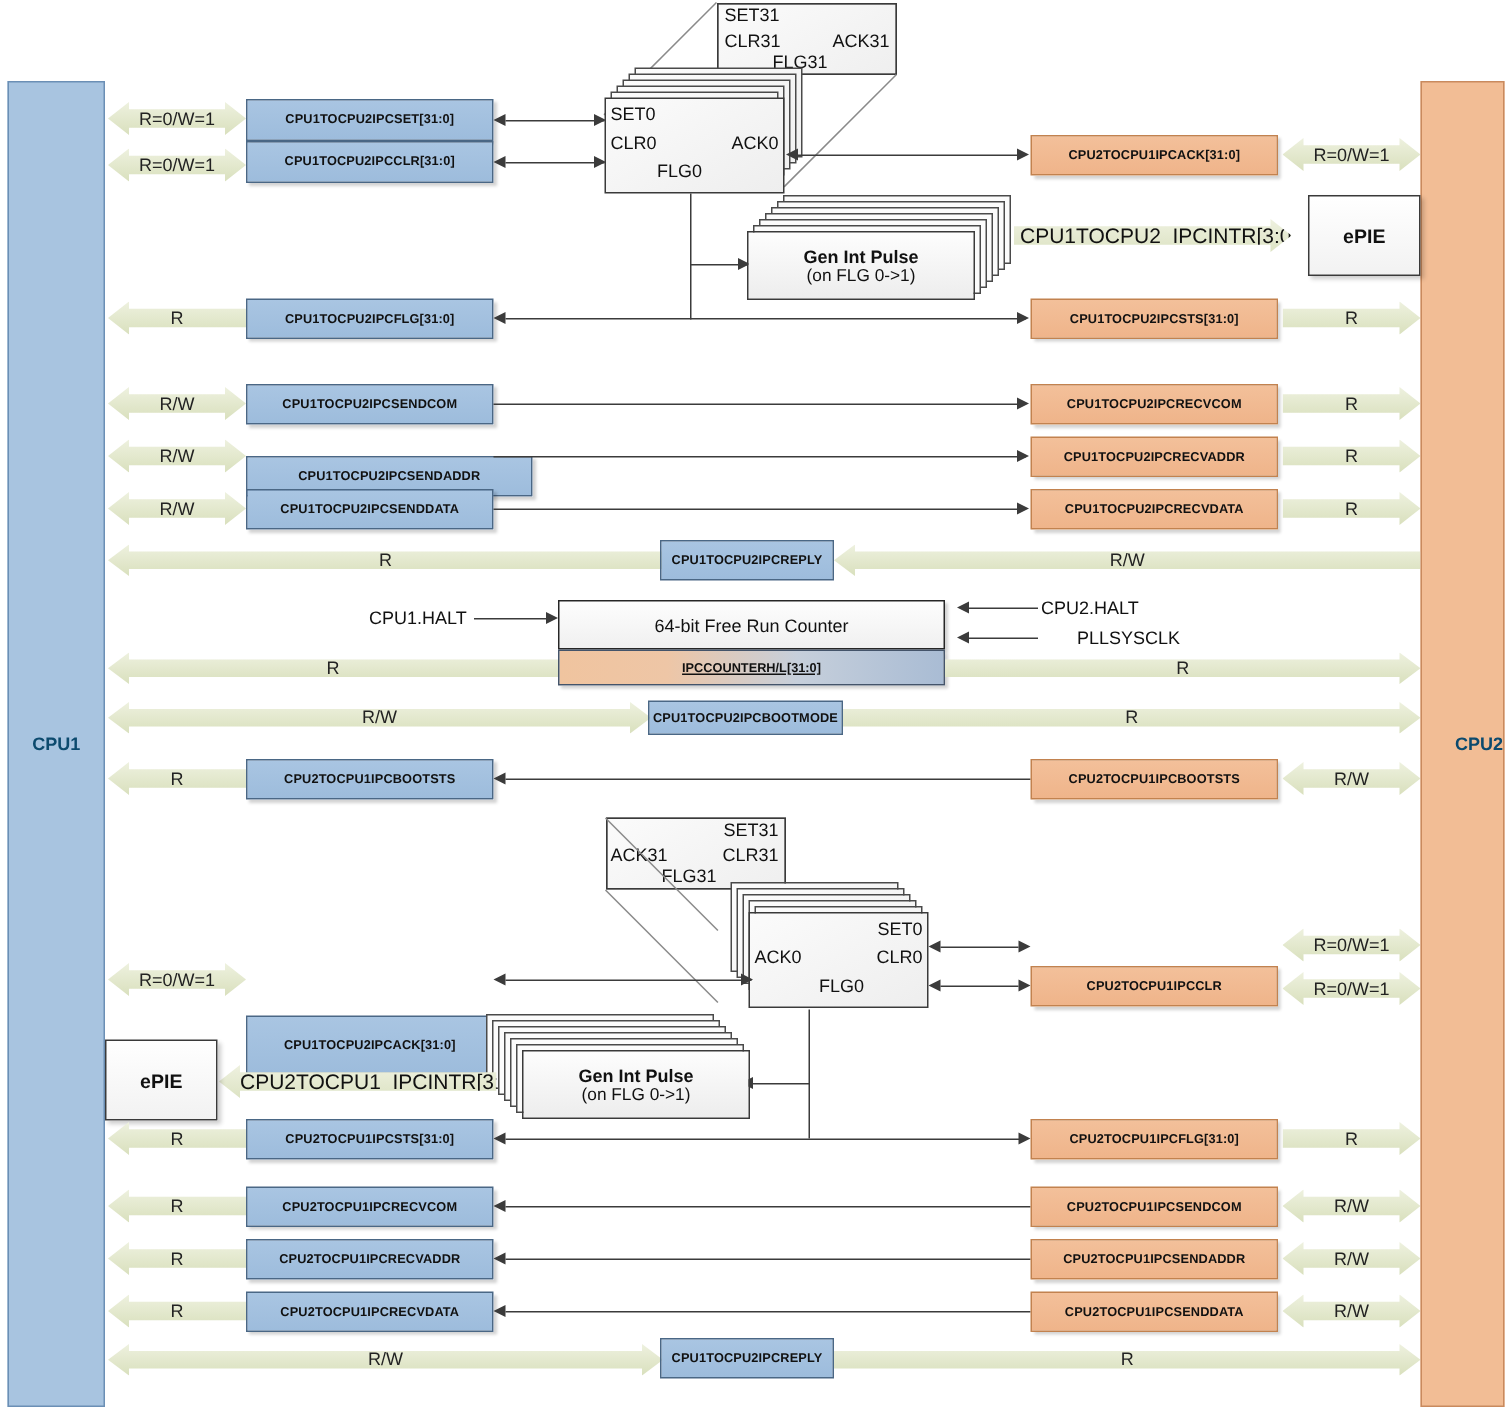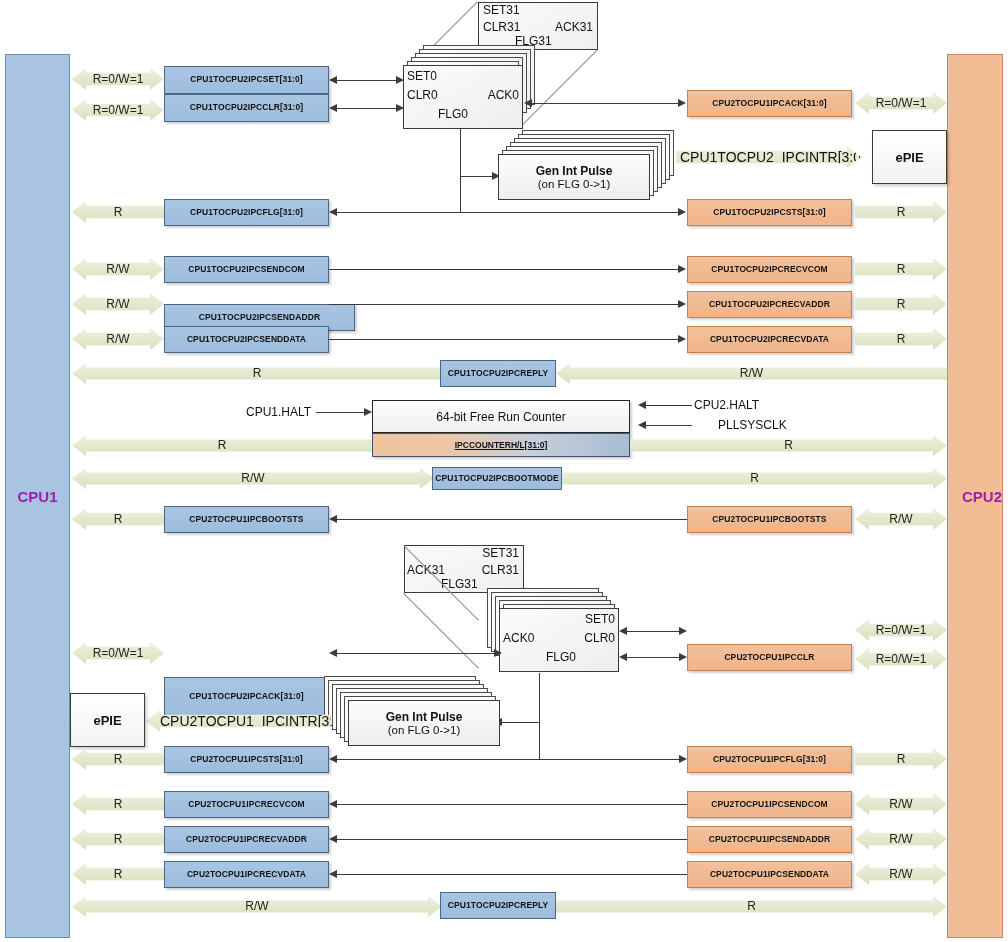--- a/index.html
+++ b/index.html
@@ -2,21 +2,21 @@
 <html><head>
 <meta charset="utf-8">
 <style>
   html,body{margin:0;padding:0;background:#fff;}
   body{font-family:"Liberation Sans",sans-serif;}
   #canvas{position:relative;width:1008px;height:942px;background:#fff;overflow:hidden;}
 
   
   .cpu{position:absolute;border:1px solid #5b7ea3;box-sizing:border-box;
        display:flex;align-items:center;justify-content:center;
-       font-size:15px;font-weight:bold;color:#a21caf;}
+       font-size:12px;font-weight:bold;color:#0c4a6e;}
   .cpu1{background:#a8c4e0;border-color:#6b8fb5;}
   .cpu2{background:#f2bd95;border-color:#c98a5e;justify-content:flex-end;}
 
   
   .reg{position:absolute;box-sizing:border-box;border:1px solid #44546a;
        display:flex;align-items:center;justify-content:center;text-align:center;
        font-size:8.5px;font-weight:bold;color:#111;letter-spacing:.1px;
        box-shadow:2px 2px 2px rgba(0,0,0,.18);line-height:1.1;}
   .blue{background:linear-gradient(to bottom,#a9c5e2,#9dbcdc);border-color:#4a6785;}
   .orange{background:linear-gradient(to bottom,#f3c09a,#efb48a);border-color:#c2824f;align-items:center;}

